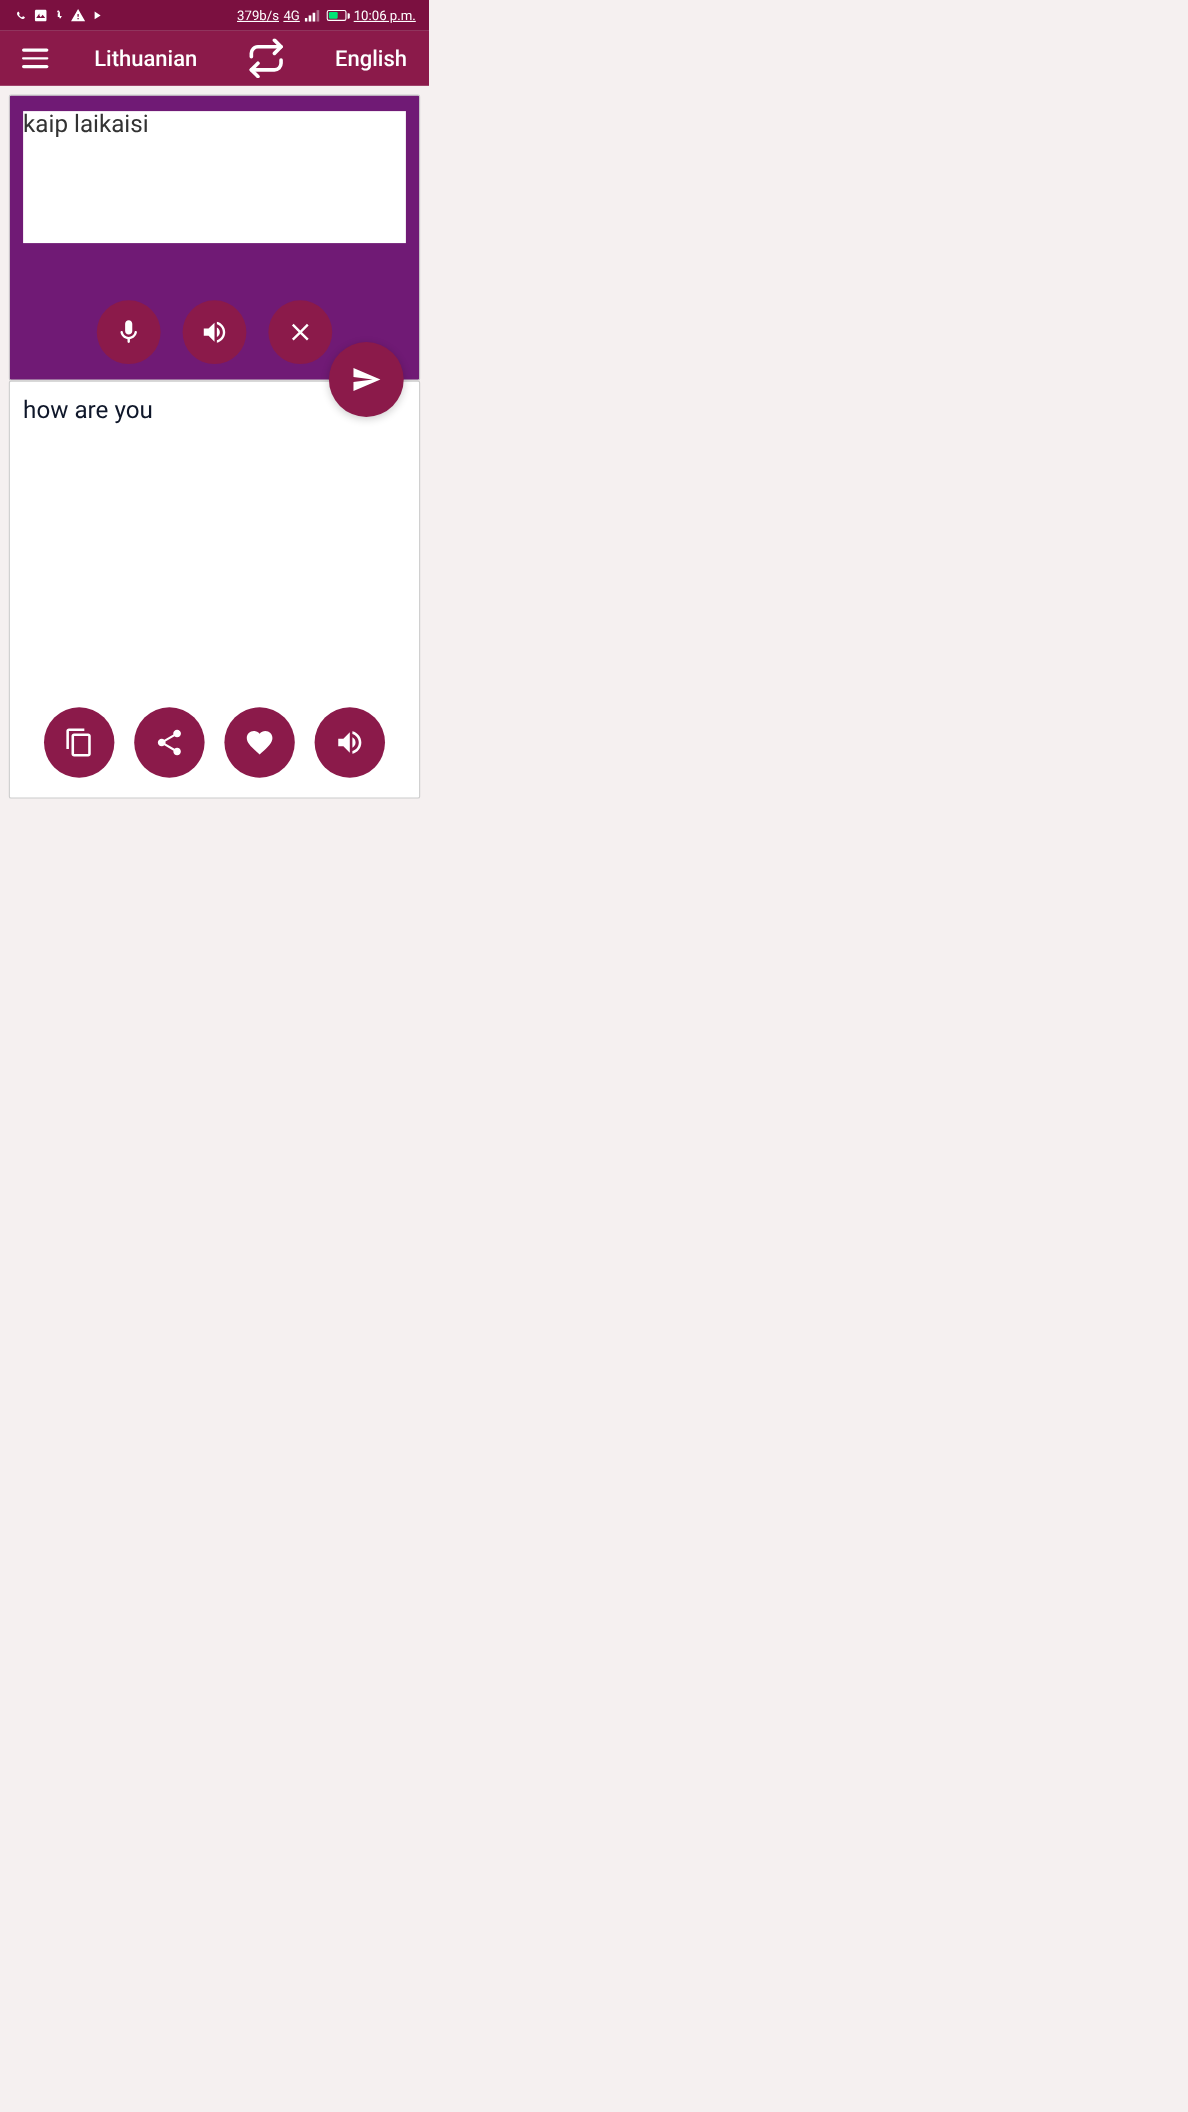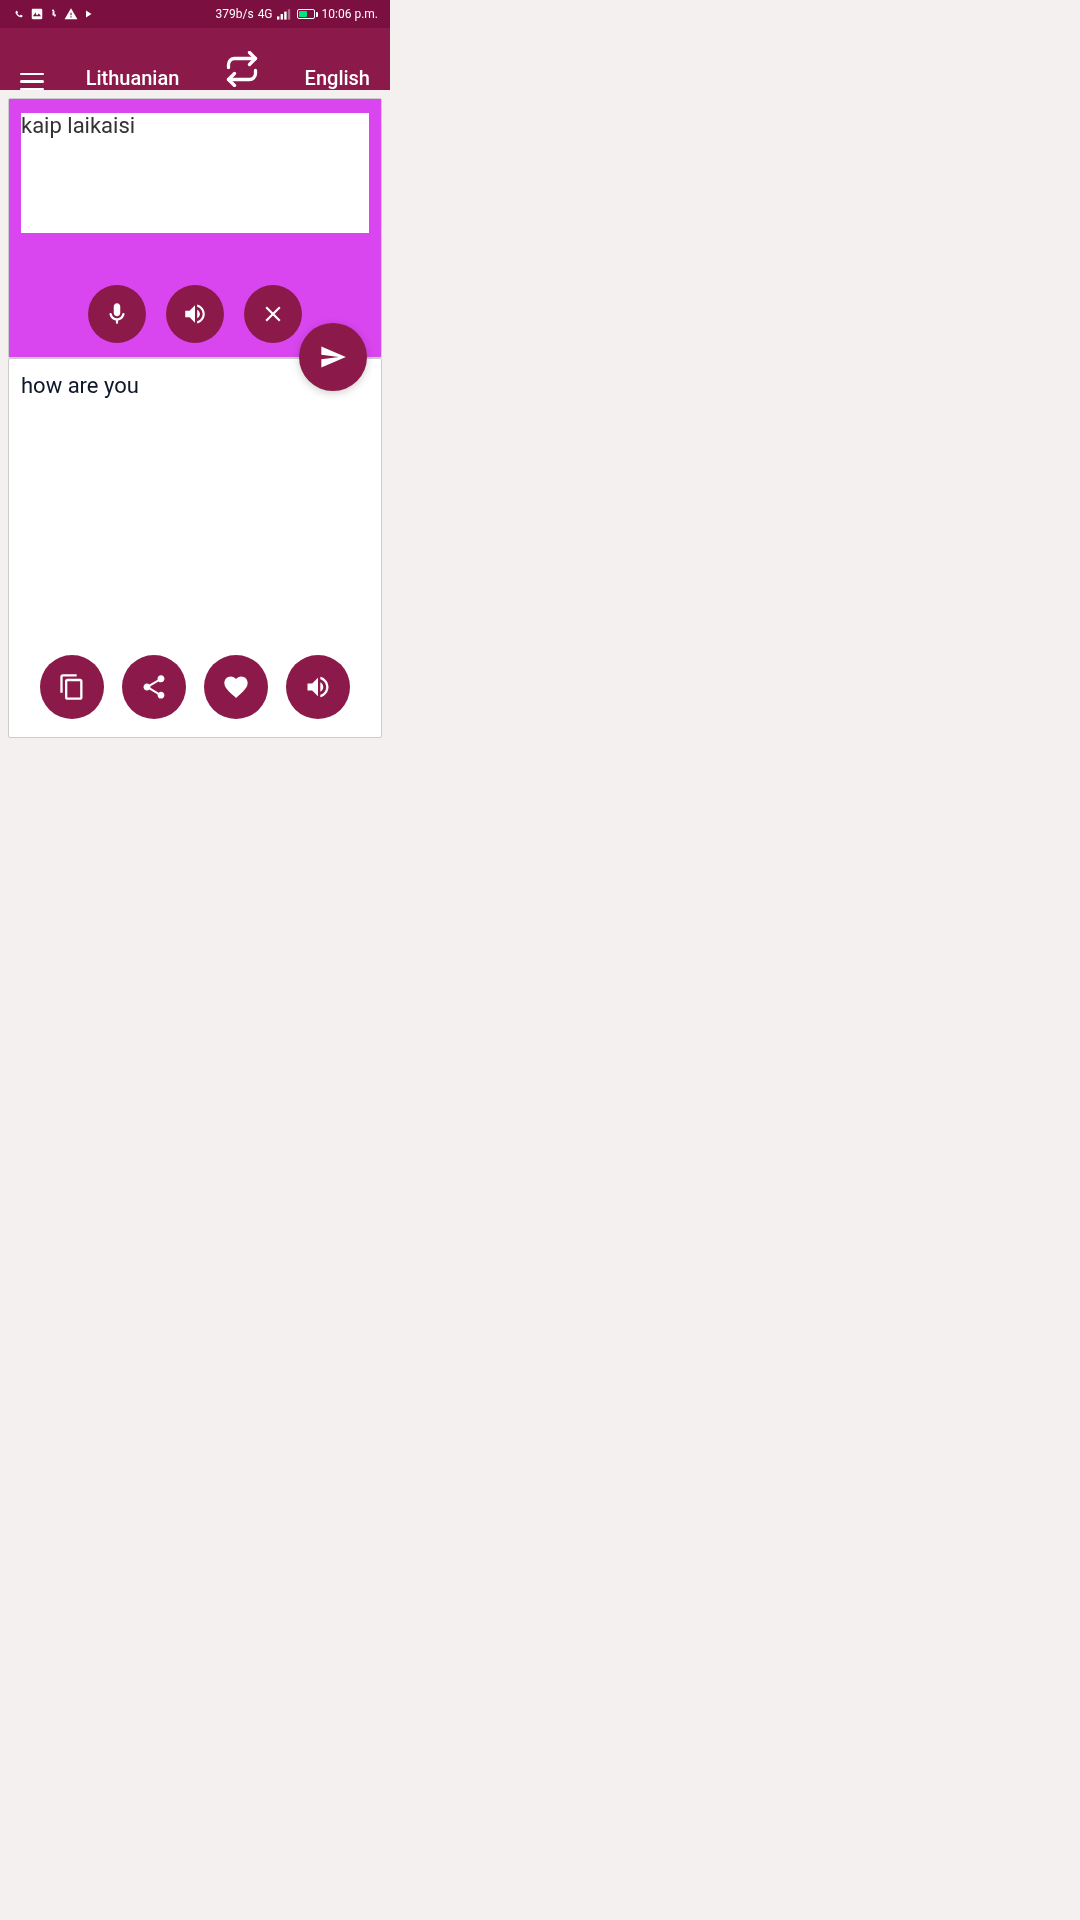--- a/index.html
+++ b/index.html
@@ -16,43 +16,44 @@
     
     .status-bar {
       background-color: #7b1040;
       color: white;
       display: flex;
       justify-content: space-between;
       align-items: center;
       padding: 6px 12px;
       font-size: 12px;
       height: 28px;
+      text-decoration: underline;
     }
 
     .status-left {
       display: flex;
       align-items: center;
       gap: 4px;
     }
 
     .status-right {
       display: flex;
       align-items: center;
       gap: 4px;
     }
 
     
     .header {
       background-color: #8b1a4a;
       color: white;
       display: flex;
       justify-content: space-between;
-      align-items: flex-end;
+      align-items: center;
       padding: 0 20px;
-      height: 62px;
+      height: 50px;
     }
 
     .header-menu {
       font-size: 22px;
       cursor: pointer;
       color: white;
       display: flex;
       flex-direction: column;
       gap: 5px;
       justify-content: center;
@@ -80,21 +81,21 @@
       cursor: pointer;
     }
 
     .swap-icon {
       width: 36px;
       height: 36px;
     }
 
     
     .input-section {
-      background: #d946ef;
+      background: #701a75;
       border: 1.5px solid #ccc;
       margin: 8px 8px 0 8px;
       border-radius: 2px;
       padding: 14px 12px 80px 12px;
       position: relative;
       min-height: 260px;
     }
 
     .input-text {
       font-size: 22px;

